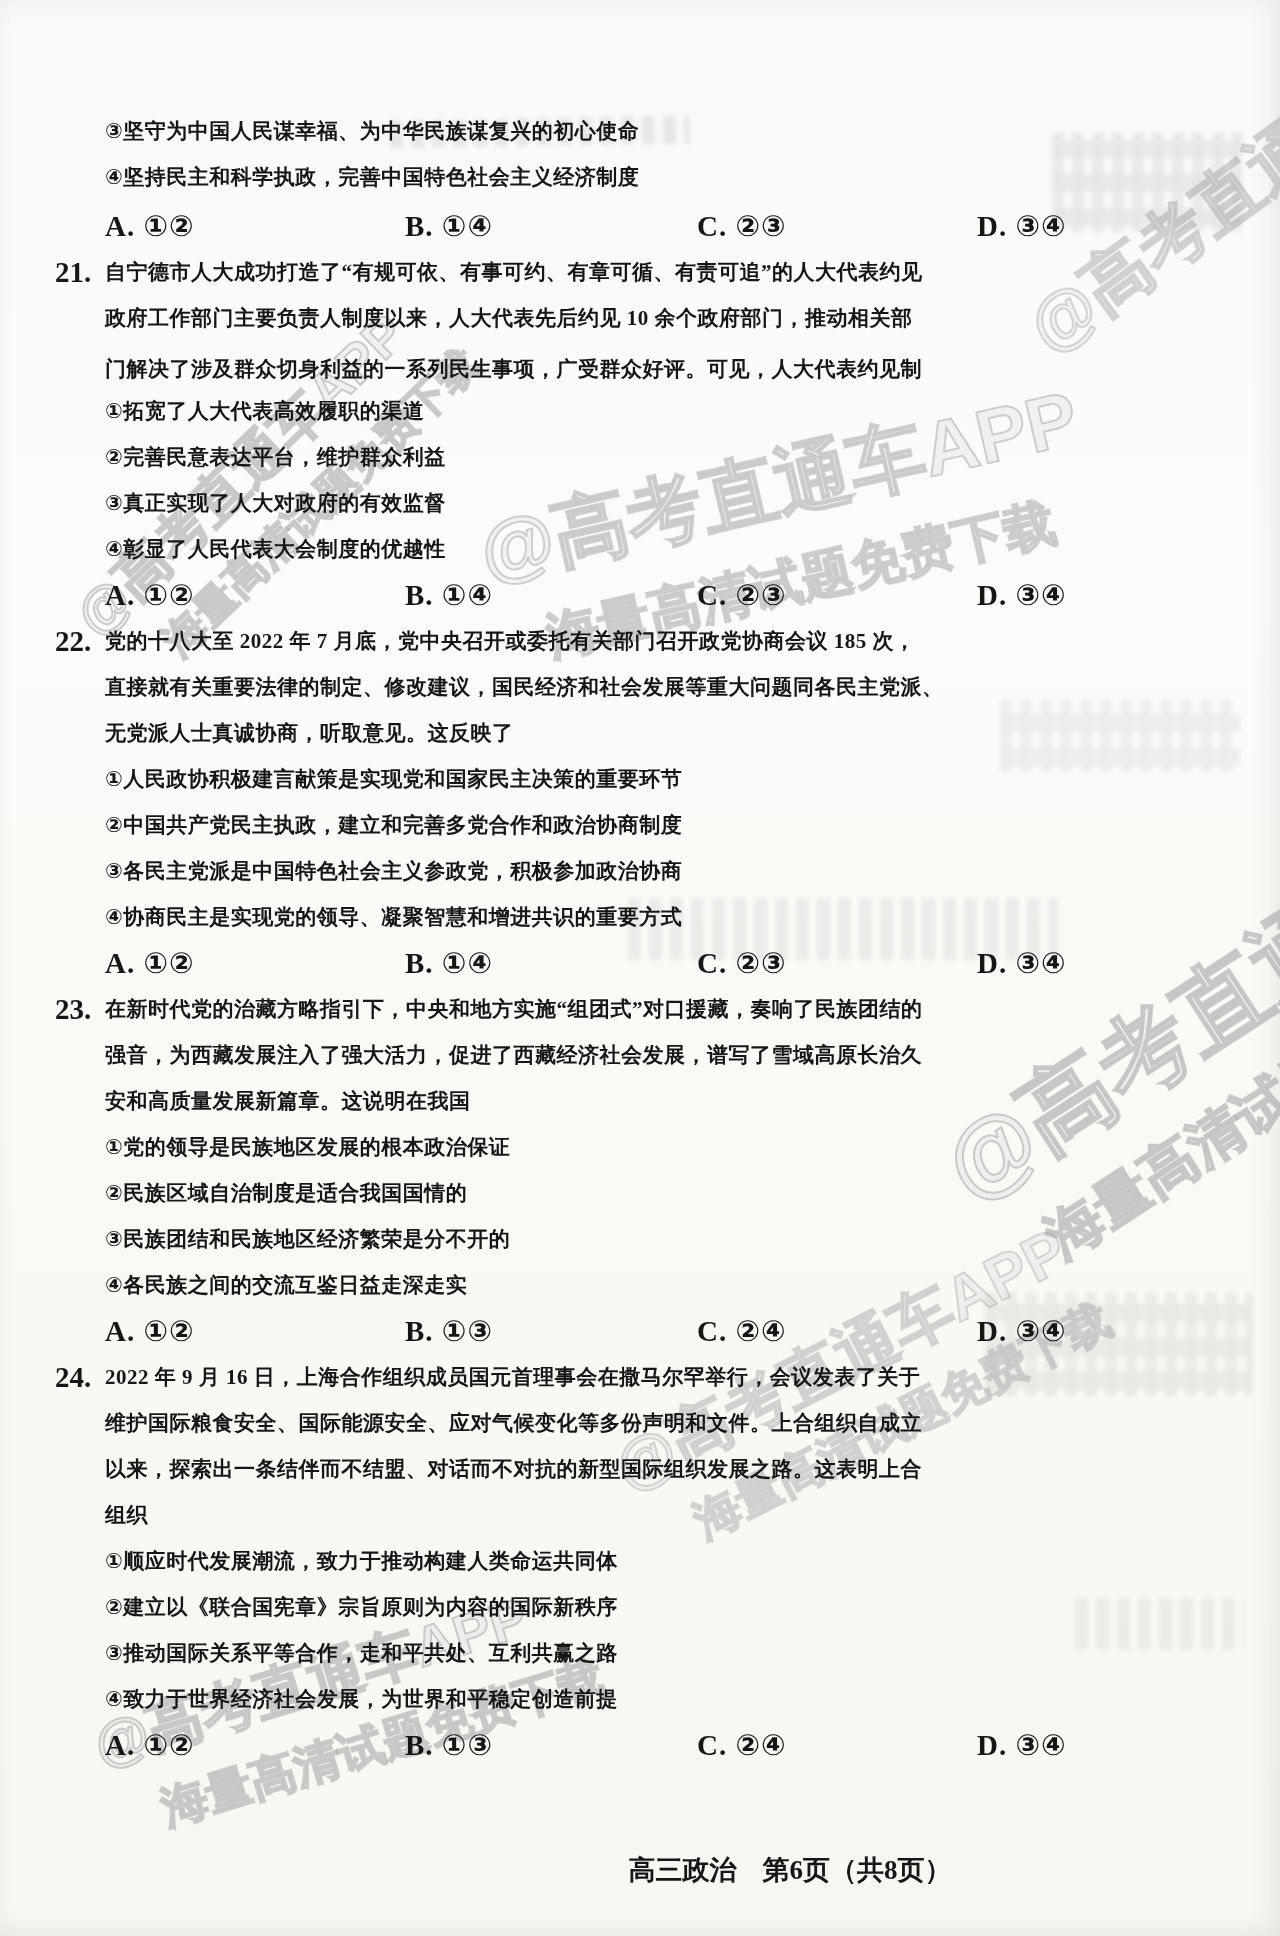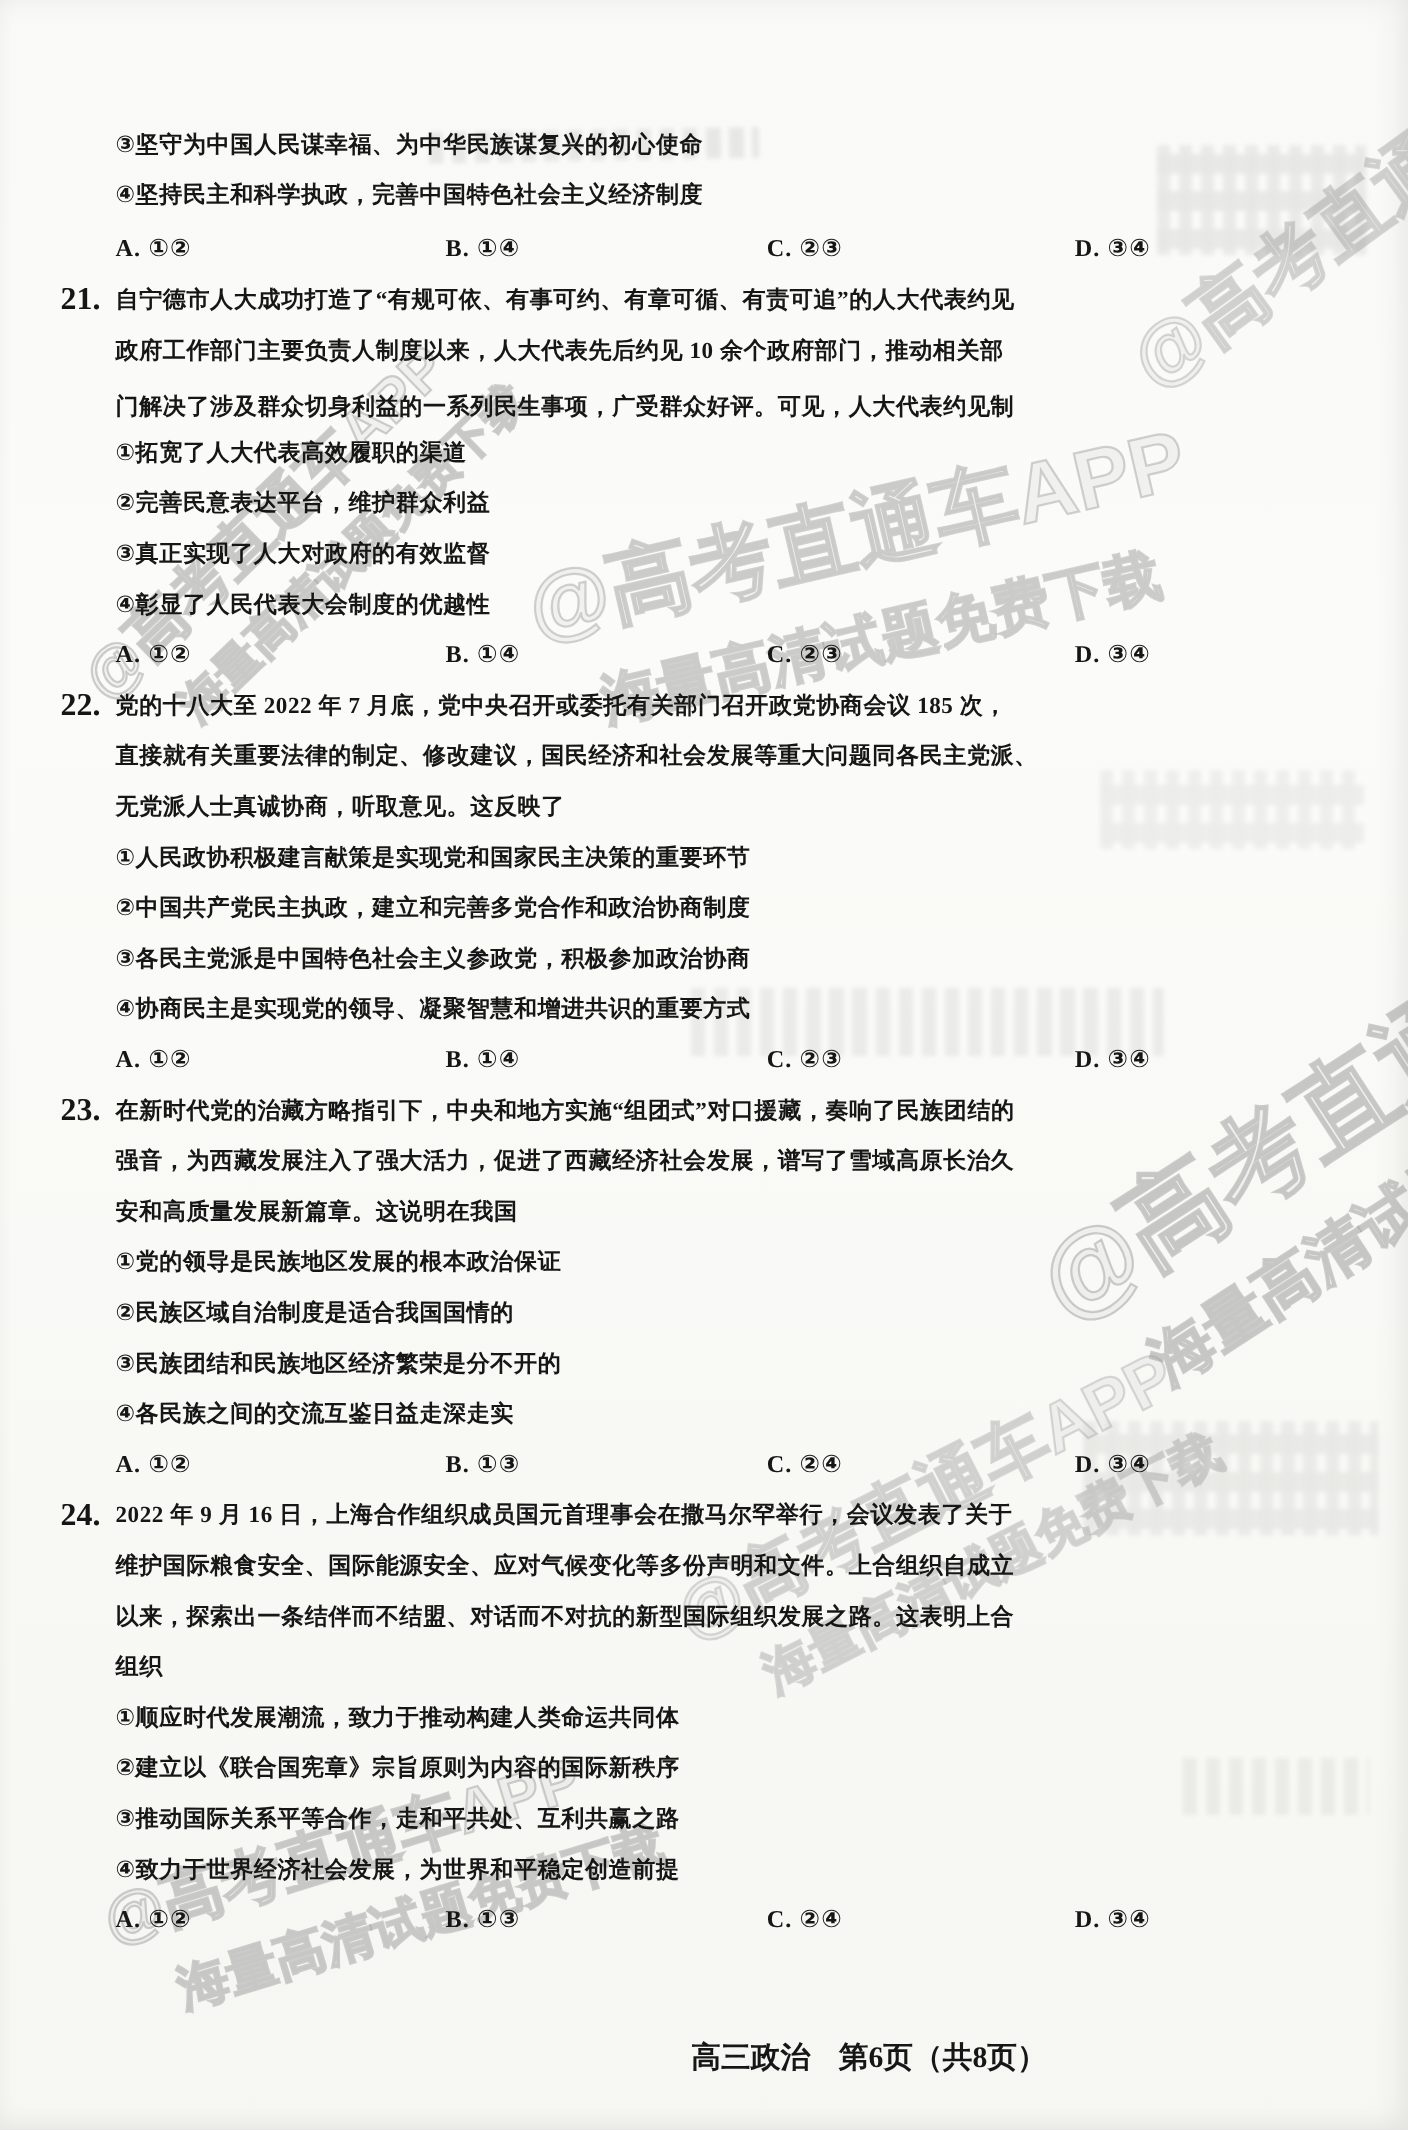--- a/index.html
+++ b/index.html
@@ -15,21 +15,21 @@
     color:#161616;
   }
   
   .line{
     position:absolute;left:105px;
     font-size:21px;font-weight:600;letter-spacing:.5px;
     white-space:nowrap;line-height:38px;
   }
   .qnum{position:absolute;left:55px;font-size:29px;font-weight:600;line-height:38px;}
   .answers{position:absolute;left:0;width:1280px;height:40px;}
-  .ans{position:absolute;top:0;font-size:22px;font-weight:600;letter-spacing:1px;white-space:nowrap;line-height:38px;}
+  .ans{position:absolute;top:0;font-size:29px;font-weight:600;letter-spacing:1px;white-space:nowrap;line-height:38px;}
   .ansA{left:105px}.ansB{left:405px}.ansC{left:697px}.ansD{left:977px}
   .footer{
     position:absolute;top:1806px;left:790px;transform:translateX(-50%);
     font-size:27px;font-weight:700;white-space:nowrap;margin-top:46px;
   }
   .footer .sep{display:inline-block;width:26px;}
   
   .wm{
     position:absolute;white-space:nowrap;pointer-events:none;
     font-family:"Liberation Sans","DejaVu Sans",sans-serif;font-weight:700;

